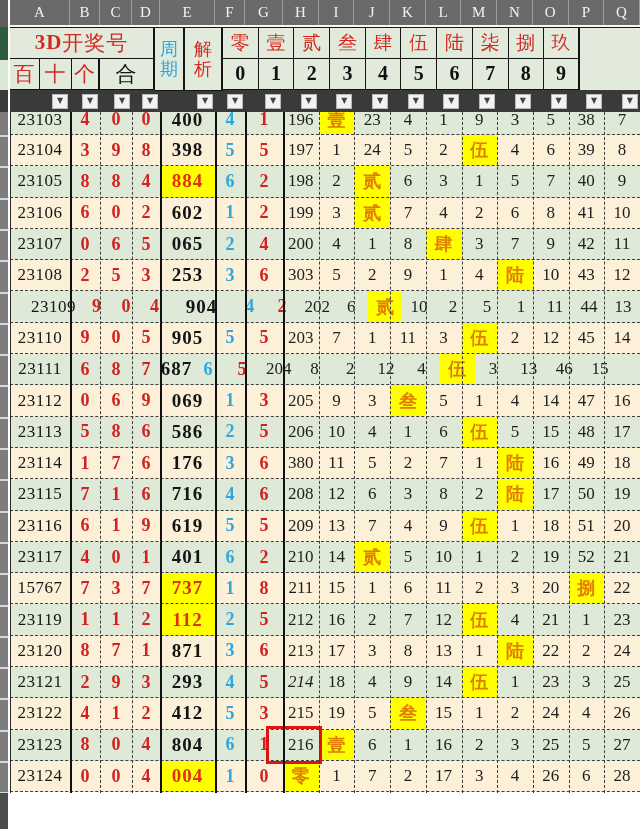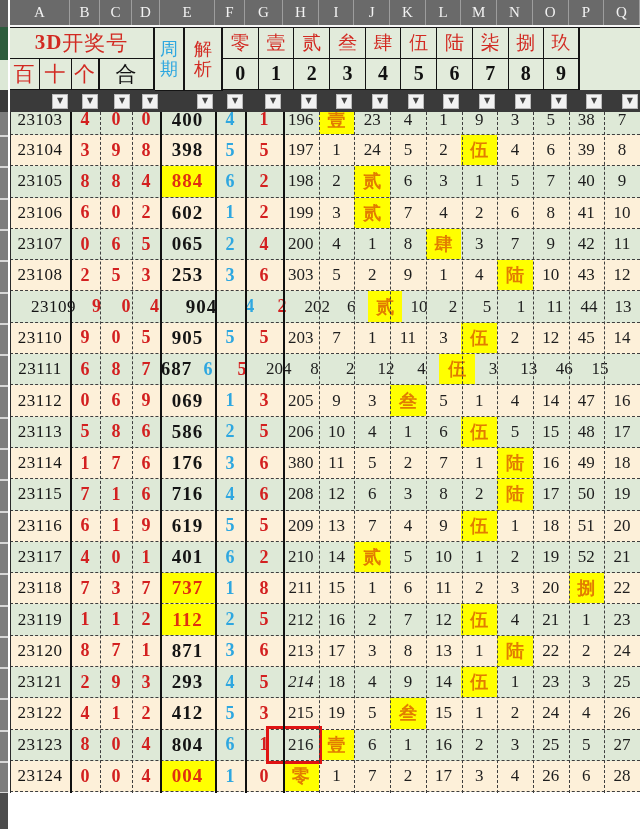--- a/index.html
+++ b/index.html
@@ -564,21 +564,21 @@
           <div class="cell c-num cjk" style="width: 35.7px;">贰</div>
           <div class="cell c-num" style="width: 35.7px;">5</div>
           <div class="cell c-num" style="width: 35.7px;">10</div>
           <div class="cell c-num" style="width: 35.7px;">1</div>
           <div class="cell c-num" style="width: 35.7px;">2</div>
           <div class="cell c-num" style="width: 35.7px;">19</div>
           <div class="cell c-num" style="width: 35.7px;">52</div>
           <div class="cell c-num" style="width: 35.7px;">21</div>
         </div>
         <div class="row cream">
-          <div class="cell c-period" style="width: 60px;">23118</div>
+          <div class="cell c-period" style="width: 60px;">15767</div>
           <div class="cell c-red" style="width: 30px;">7</div>
           <div class="cell c-red" style="width: 32px;">3</div>
           <div class="cell c-red" style="width: 28px;">7</div>
           <div class="cell c-he hl" style="width: 55px;">737</div>
           <div class="cell c-cycle" style="width: 30px;">1</div>
           <div class="cell c-parse" style="width: 38px;">8</div>
           <div class="cell c-num" style="width: 35.7px;">211</div>
           <div class="cell c-num" style="width: 35.7px;">15</div>
           <div class="cell c-num" style="width: 35.7px;">1</div>
           <div class="cell c-num" style="width: 35.7px;">6</div>

